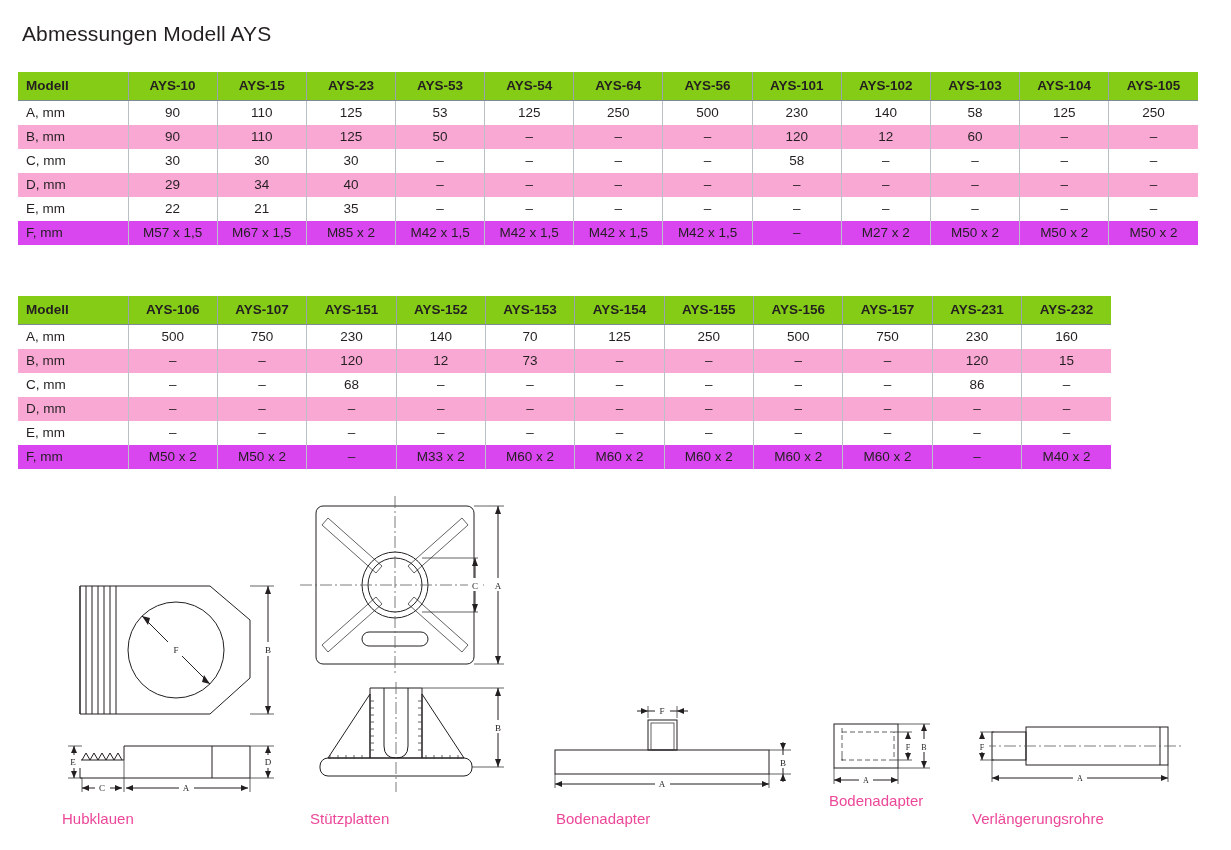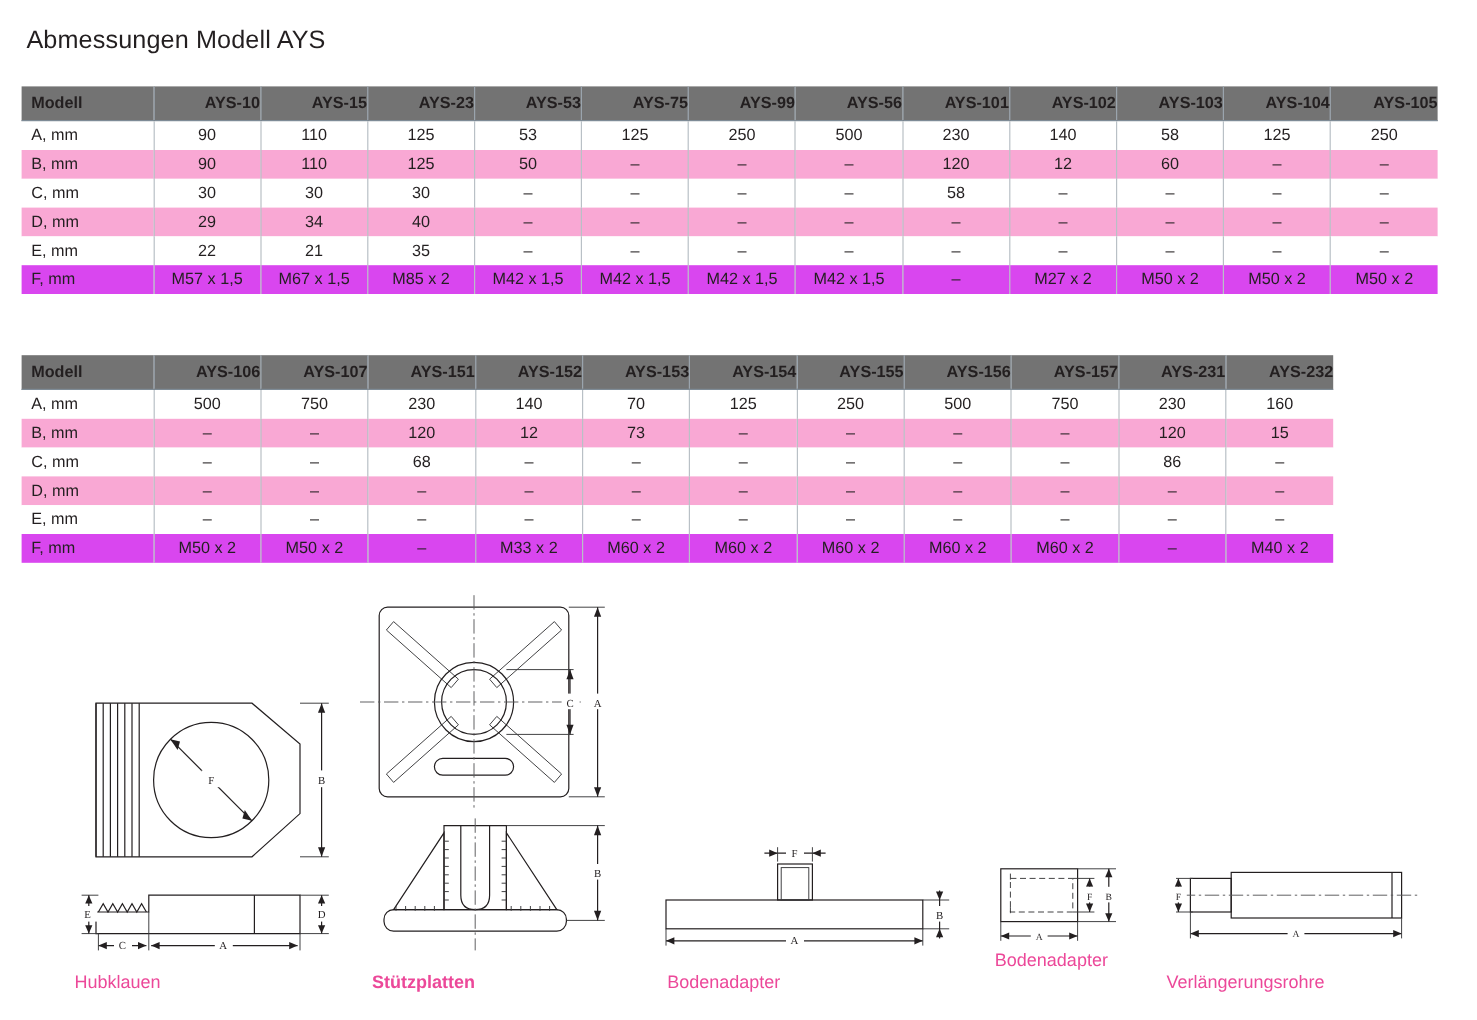--- a/index.html
+++ b/index.html
@@ -37,32 +37,32 @@
   .dim-table th, .dim-table td {
     padding: 0;
     height: 24px;
     line-height: 24px;
     font-weight: 400;
     white-space: nowrap;
   }
   .dim-table thead th {
     font-weight: 700;
     font-size: 13.5px;
-    background: #737373;
+    background: #84cc16;
     border-bottom: 1.6px solid #7e8b96;
     height: 28px;
     line-height: 28px;
     vertical-align: middle;
   }
   .dim-table thead th.rowhead {
     text-align: left;
     padding-left: 8px;
   }
   .dim-table thead th.modelcol {
-    text-align: right;
+    text-align: center;
     border-left: 1px solid #9aa4ad;
   }
   .dim-table tbody td.rowhead {
     text-align: left;
     padding-left: 8px;
     white-space: nowrap;
   }
   .dim-table tbody td.valcol {
     text-align: center;
     border-left: 1px solid #b9c0c6;
@@ -97,22 +97,22 @@
   <div class="page-title">Abmessungen Modell AYS</div>
 
   <table class="dim-table" id="table-1">
     <thead>
       <tr>
         <th class="rowhead" style="width:110px">Modell</th>
         <th class="modelcol">AYS-10</th>
         <th class="modelcol">AYS-15</th>
         <th class="modelcol">AYS-23</th>
         <th class="modelcol">AYS-53</th>
-        <th class="modelcol">AYS-75</th>
-        <th class="modelcol">AYS-99</th>
+        <th class="modelcol">AYS-54</th>
+        <th class="modelcol">AYS-64</th>
         <th class="modelcol">AYS-56</th>
         <th class="modelcol">AYS-101</th>
         <th class="modelcol">AYS-102</th>
         <th class="modelcol">AYS-103</th>
         <th class="modelcol">AYS-104</th>
         <th class="modelcol">AYS-105</th>
       </tr>
     </thead>
     <tbody>
       <tr class="plain">
@@ -437,21 +437,21 @@
 
         <line class="ln-thin" x1="124" y1="192" x2="206" y2="192"></line>
         <line class="ln-thin" x1="174" y1="271" x2="206" y2="271"></line>
         <line class="ln" x1="200" y1="192" x2="200" y2="271"></line>
         <path d="M200,192 L197,200 L203,200 Z" fill="#231f20"></path>
         <path d="M200,271 L197,263 L203,263 Z" fill="#231f20"></path>
         <rect x="193" y="224" width="15" height="13" fill="#fff"></rect>
         <text class="dimtxt" x="200" y="235" text-anchor="middle">B</text>
       </svg>
     </div>
-    <div class="fig-caption" style="left:310px; top:322px;font-weight:bold;">Stützplatten</div>
+    <div class="fig-caption" style="left:310px; top:322px;">Stützplatten</div>
 
     <div class="fig" style="left:545px; top:210px;">
       <svg width="250" height="100" viewBox="0 0 250 100">
 
         <rect class="ln" x="10" y="52" width="214" height="24"></rect>
 
         <rect class="ln" x="103" y="22" width="29" height="30"></rect>
         <rect class="ln-thin" x="106" y="25" width="23" height="27"></rect>
 
         <line class="ln" x1="92" y1="13" x2="143" y2="13"></line>

